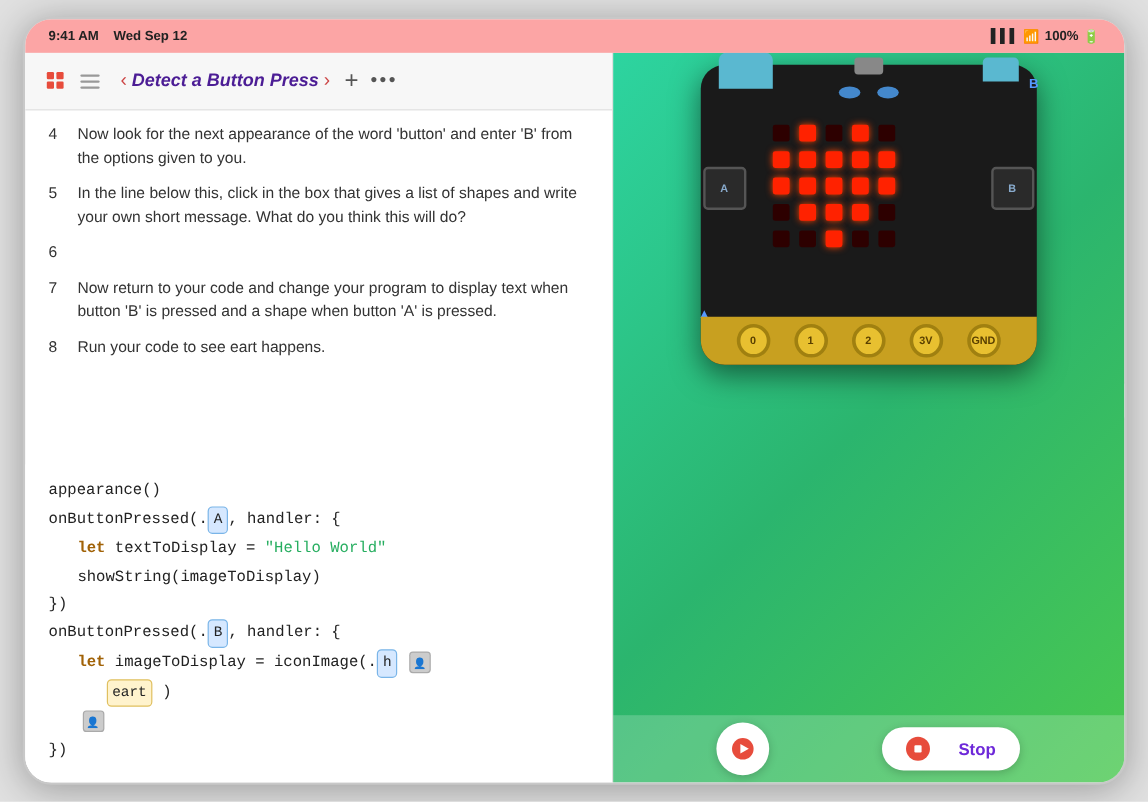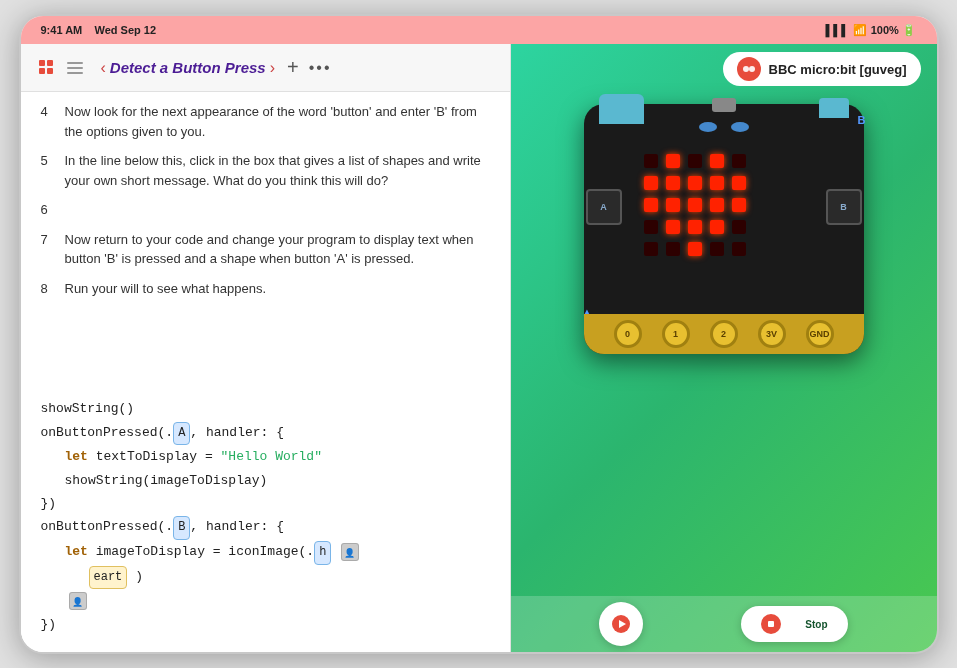--- a/index.html
+++ b/index.html
@@ -245,23 +245,23 @@
       color: #e74c3c;
     }
     .stop-btn {
       display: flex;
       align-items: center;
       gap: 24px;
       background: white;
       border-radius: 22px;
       padding: 8px 20px;
       box-shadow: 0 2px 8px rgba(0,0,0,0.2);
-      font-size: 10px;
+      font-size: 14px;
       font-weight: 600;
-      color: #14532d;
+      color: #6d28d9;
     }
     .stop-icon {
       width: 20px; height: 20px;
       background: #e74c3c;
       border-radius: 50%;
       display: flex; align-items: center; justify-content: center;
       color: white;
       font-size: 10px;
     }
     
@@ -369,27 +369,27 @@
         </div>
         <div class="instruction-item">
           <span class="instruction-num">6</span>
         </div>
         <div class="instruction-item">
           <span class="instruction-num">7</span>
           <span>Now return to your code and change your program to display text when button 'B' is pressed and a shape when button 'A' is pressed.</span>
         </div>
         <div class="instruction-item">
           <span class="instruction-num">8</span>
-          <span>Run your will to see what happens.</span>
+          <span>Run your code to see eart happens.</span>
         </div>
       </div>
 
       <div class="code-section">
         <div class="code-line">
-          <span>showString()</span>
+          <span>appearance()</span>
         </div>
         <div class="code-line">
           <span>onButtonPressed(.</span><span class="highlight-box">A</span><span>, handler: {</span>
         </div>
         <div class="code-line code-indent">
           <span class="kw-blue">let</span>
           <span> textToDisplay = </span>
           <span class="str-green">"Hello World"</span>
         </div>
         <div class="code-line code-indent">
@@ -424,31 +424,20 @@
           </span>
         </div>
         <div class="code-line">
           <span>})</span>
         </div>
       </div>
     </div>
 
     <div class="right-panel">
 
-      <div class="right-header">
-        <div class="device-badge">
-          <div class="device-icon">
-            <svg width="14" height="10" viewBox="0 0 14 10">
-                <circle cx="4" cy="5" r="3" fill="white" opacity="0.9"></circle>
-                <circle cx="10" cy="5" r="3" fill="white" opacity="0.9"></circle>
-              </svg>
-          </div>
-          <span>BBC micro:bit [guveg]</span>
-        </div>
-      </div>
 
       <div class="microbit-container">
         <div class="microbit-body">
 
           <div style="position:absolute;top:-10px;left:15px;width:45px;height:30px;background:#5ab8d0;border-radius:6px 6px 0 0;"></div>
           <div style="position:absolute;top:-6px;right:15px;width:30px;height:20px;background:#5ab8d0;border-radius:4px 4px 0 0;"></div>
 
           <div class="usb-port"></div>
 
           <div class="eyes-area">

